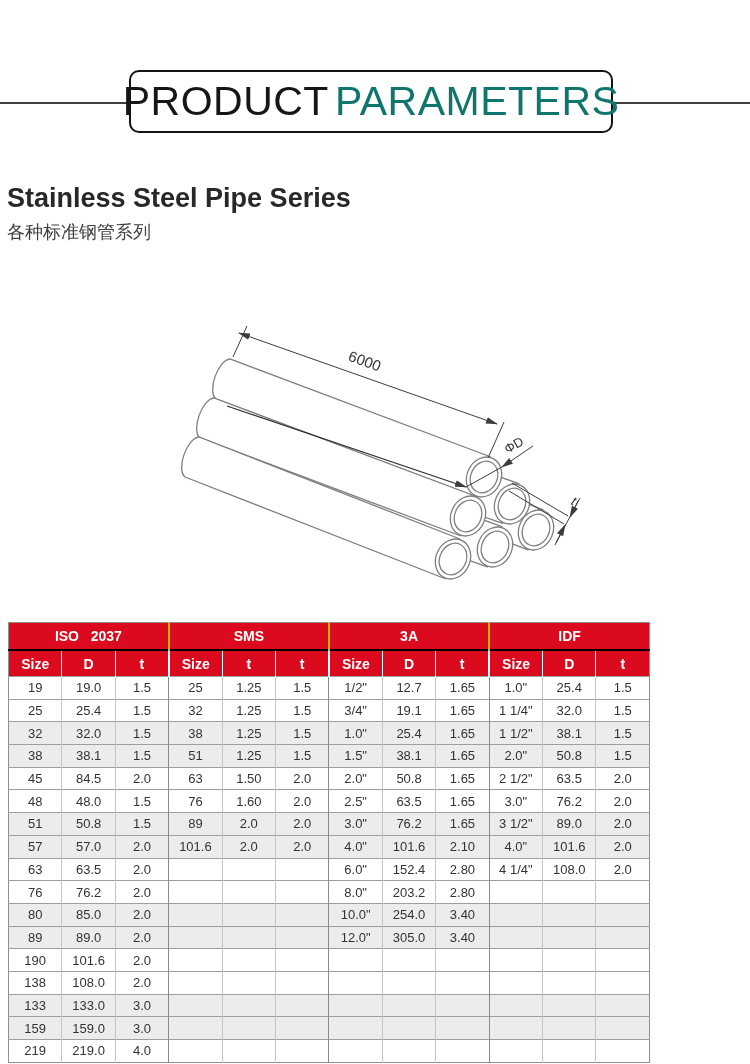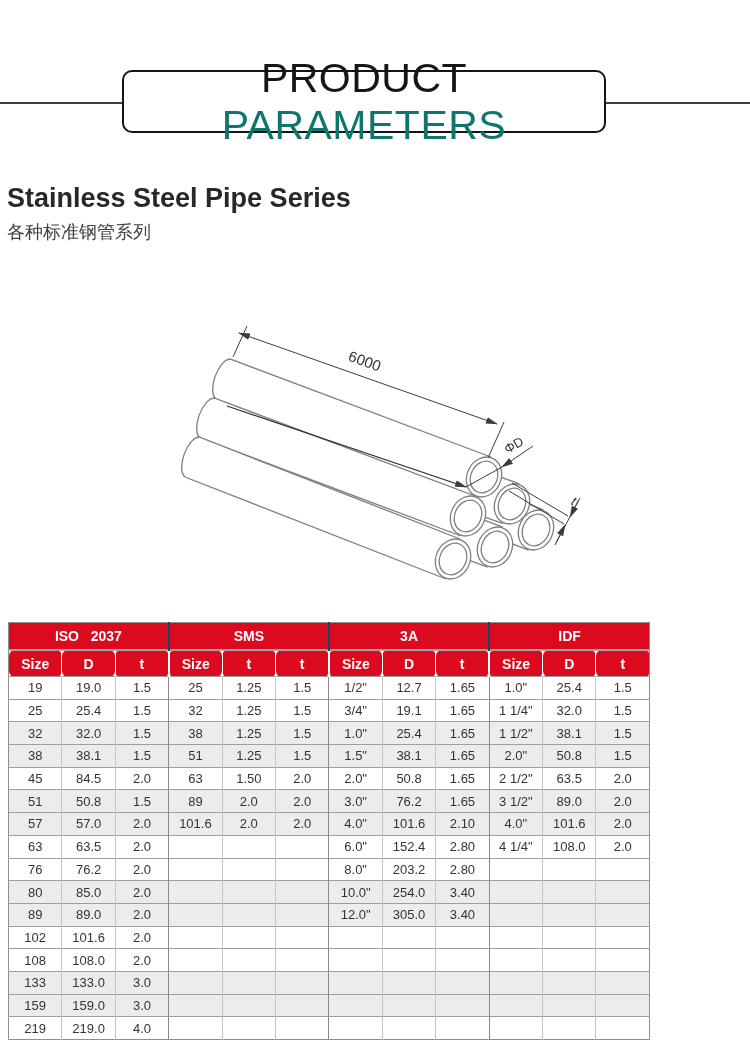--- a/index.html
+++ b/index.html
@@ -1,23 +1,23 @@
 <!DOCTYPE html>
 <html><head>
 <meta charset="utf-8">
 <style>
   html,body{margin:0;padding:0;background:#fff;}
   .page{position:relative;width:750px;height:1064px;background:#fff;overflow:hidden;
         font-family:"Liberation Sans","DejaVu Sans",sans-serif;}
 
   
   .header-rule{position:absolute;left:0;top:102px;width:750px;height:2px;background:#3f3f3f;}
-  .header-box{position:absolute;left:122px;top:70px;width:480px;height:59px;background:#fff;
+  .header-box{position:absolute;left:129px;top:70px;width:480px;height:59px;background:#fff;
               border:2px solid #141414;border-radius:10px;display:flex;align-items:center;
-              justify-content:center;gap:6px;flex-direction:column;}
+              justify-content:center;gap:6px;}
   .header-box .word{font-size:41px;letter-spacing:0.5px;line-height:1;}
   .word-black{color:#161616;}
   .word-orange{color:#0f766e;}
 
   
   .title-block{position:absolute;left:7px;top:184px;}
   .title-en{font-size:27px;font-weight:bold;color:#282828;line-height:1.1;margin:0;}
   .title-zh{font-size:18px;color:#404040;margin:6px 0 12px 0;}
 
   
@@ -29,24 +29,24 @@
   .dim-dark{stroke:#2e2e2e;stroke-width:1.2px;fill:none;}
   .dim-text{fill:#333;font-size:15px;font-family:"Liberation Sans","DejaVu Sans",sans-serif;}
   .dim-text-sm{fill:#333;font-size:13px;font-family:"Liberation Sans","DejaVu Sans",sans-serif;}
 
   
   .table-wrap{position:absolute;left:8px;top:622px;width:734px;}
   table{width:642px;border-collapse:collapse;table-layout:fixed;
         border:1px solid #8f8f8f;}
   th,td{padding:0;text-align:center;vertical-align:middle;}
   .gh{background:#dc0a1e;color:#fff;font-size:14px;font-weight:bold;height:26px;
-      white-space:pre;border-left:2px solid #0c4a6e;}
+      white-space:pre;border-left:2px solid #eab308;}
   .gh:first-child{border-left:none;}
   .sh{background:#dc0a1e;color:#fff;font-size:14px;font-weight:bold;height:25px;
-      border-top:2px solid #a3a3a3;border-left:1.5px solid #fff;border-radius:6px;}
+      border-top:2px solid #000000;border-left:1.5px solid #fff;}
   .sh:first-child{border-left:none;}
   .gsH{border-left-width:2px;}
   tbody td{height:21.7px;font-size:13px;color:#333;
            border-top:1px solid #9e9e9e;border-left:1px solid #c4c4c4;}
   tbody td:first-child{border-left:none;}
   tbody td.gs{border-left:1px solid #8a8a8a;}
   tbody tr.shaded{background:#ececec;}
 </style>
 </head>
 <body>
@@ -224,20 +224,34 @@
             <td class="gs">63</td>
             <td>1.50</td>
             <td>2.0</td>
             <td class="gs">2.0"</td>
             <td>50.8</td>
             <td>1.65</td>
             <td class="gs">2 1/2"</td>
             <td>63.5</td>
             <td>2.0</td>
           </tr>
+          <tr>
+            <td>48</td>
+            <td>48.0</td>
+            <td>1.5</td>
+            <td class="gs">76</td>
+            <td>1.60</td>
+            <td>2.0</td>
+            <td class="gs">2.5"</td>
+            <td>63.5</td>
+            <td>1.65</td>
+            <td class="gs">3.0"</td>
+            <td>76.2</td>
+            <td>2.0</td>
+          </tr>
           <tr class="shaded">
             <td>51</td>
             <td>50.8</td>
             <td>1.5</td>
             <td class="gs">89</td>
             <td>2.0</td>
             <td>2.0</td>
             <td class="gs">3.0"</td>
             <td>76.2</td>
             <td>1.65</td>
@@ -309,35 +323,35 @@
             <td></td>
             <td></td>
             <td class="gs">12.0"</td>
             <td>305.0</td>
             <td>3.40</td>
             <td class="gs"></td>
             <td></td>
             <td></td>
           </tr>
           <tr>
-            <td>102</td>
+            <td>190</td>
             <td>101.6</td>
             <td>2.0</td>
             <td class="gs"></td>
             <td></td>
             <td></td>
             <td class="gs"></td>
             <td></td>
             <td></td>
             <td class="gs"></td>
             <td></td>
             <td></td>
           </tr>
           <tr>
-            <td>108</td>
+            <td>138</td>
             <td>108.0</td>
             <td>2.0</td>
             <td class="gs"></td>
             <td></td>
             <td></td>
             <td class="gs"></td>
             <td></td>
             <td></td>
             <td class="gs"></td>
             <td></td>

